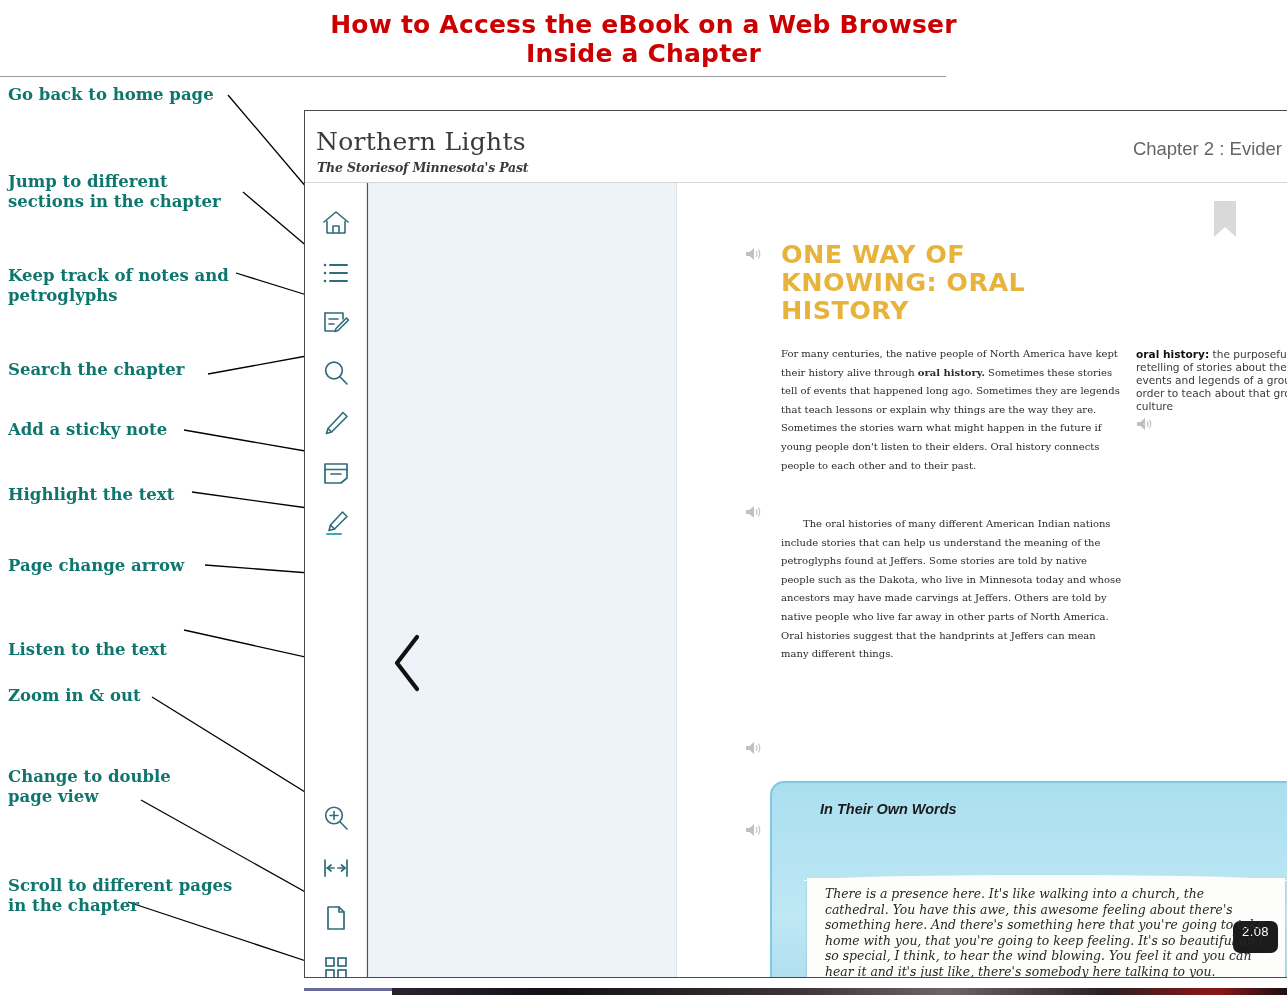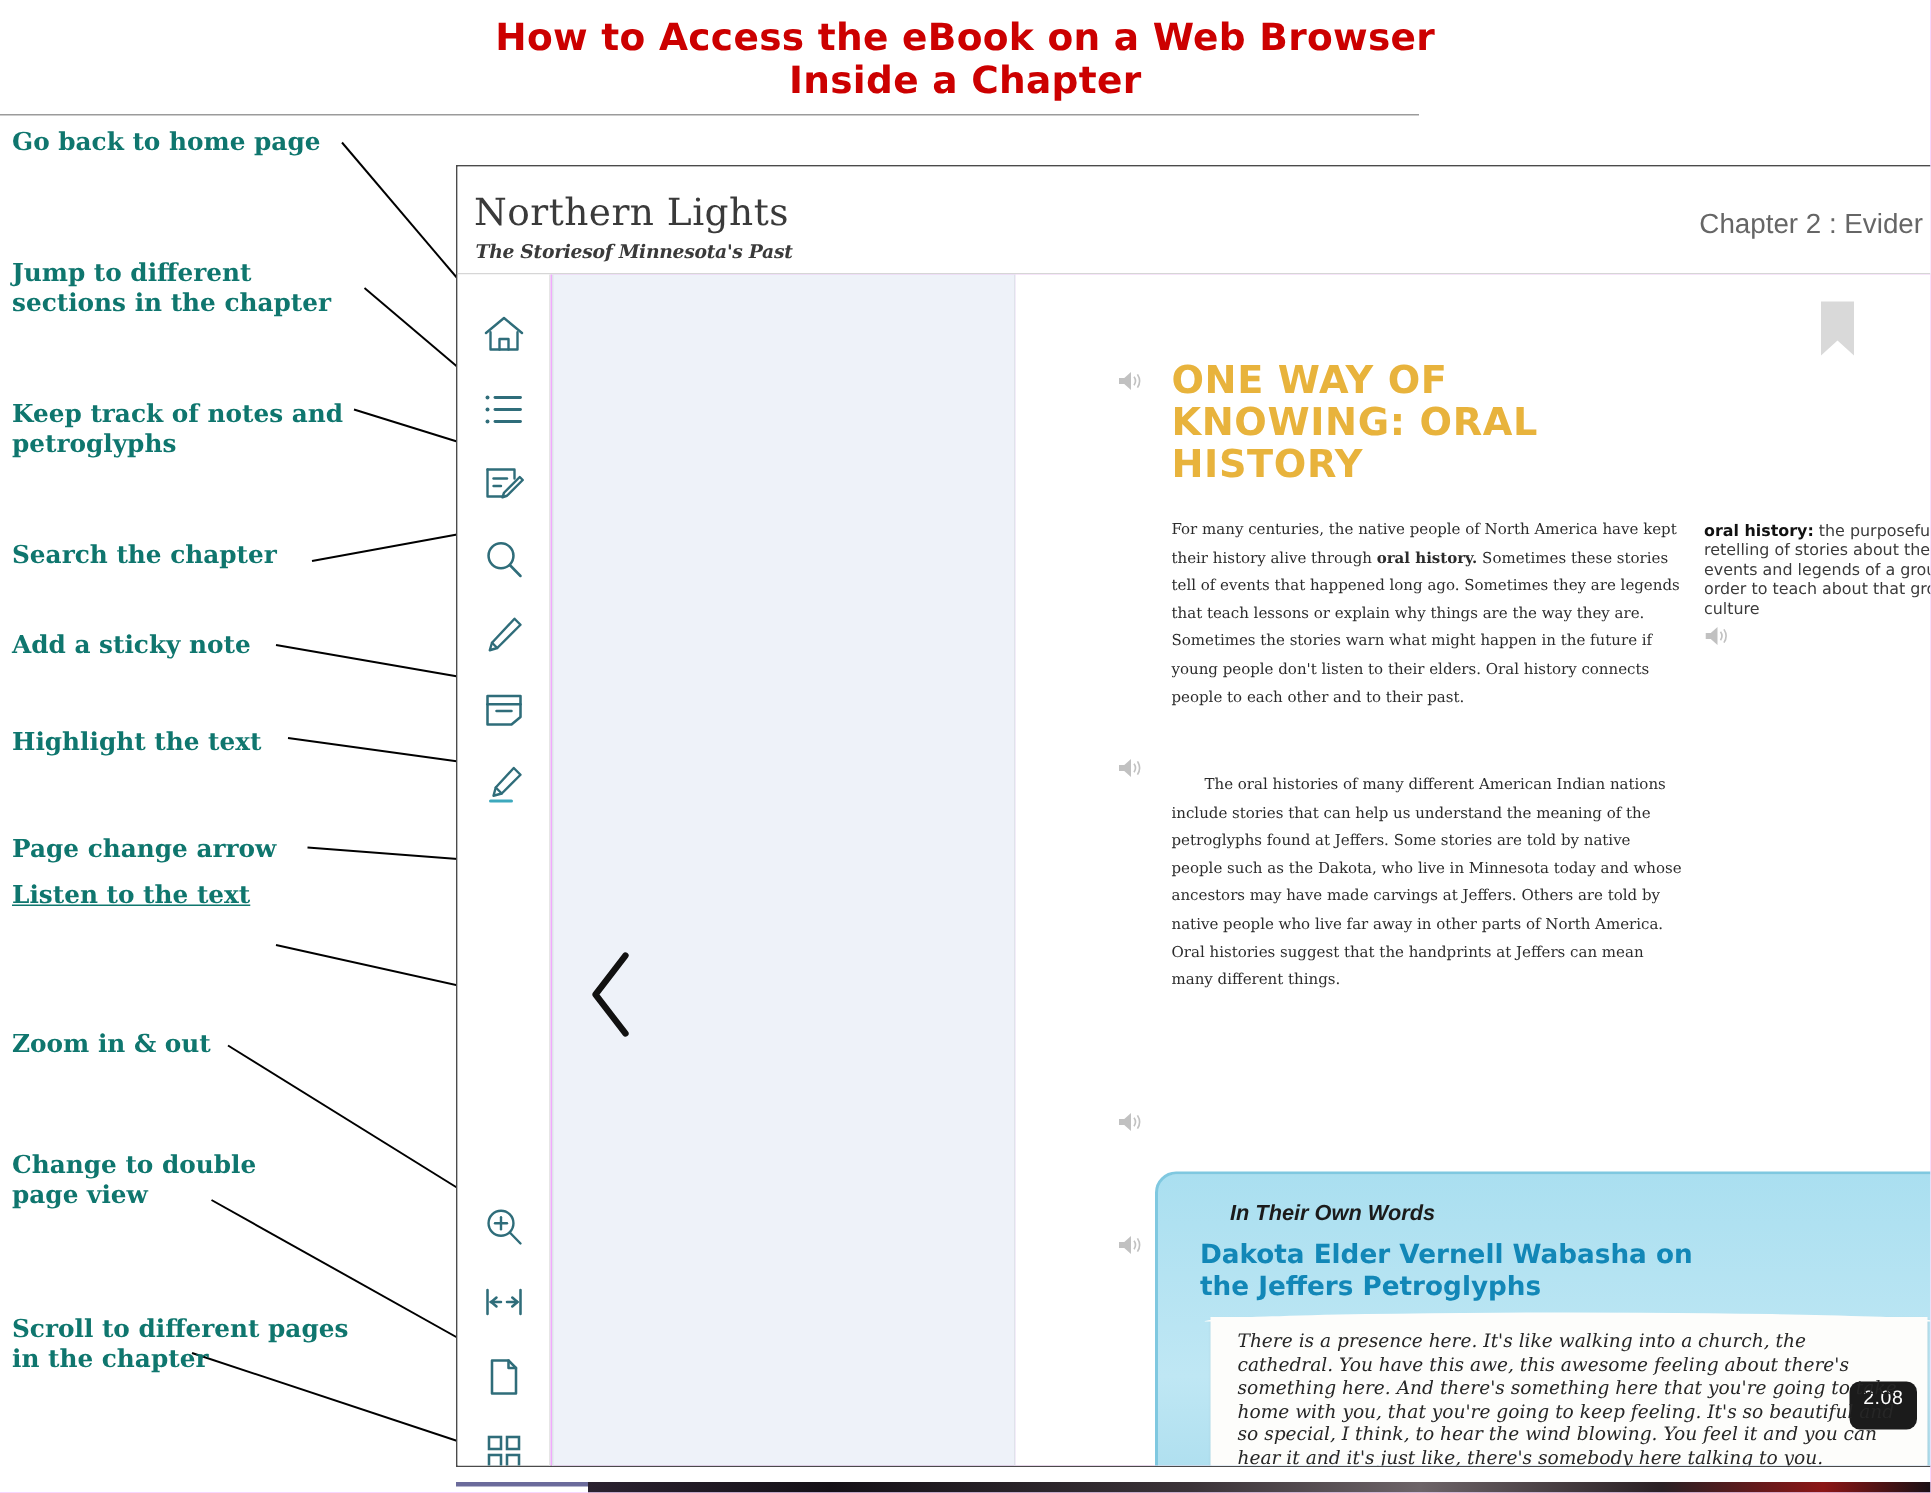--- a/index.html
+++ b/index.html
@@ -82,21 +82,21 @@
   .tool{
     position:absolute;left:12px;width:38px;height:38px;
     display:flex;align-items:center;justify-content:center;
     cursor:pointer;
   }
   .tool svg{display:block;}
 
   
   #reader{
     position:absolute;left:62px;top:72px;width:921px;height:796px;
-    background:#f0abfc;
+    background:#be185d;
   }
   #page-left{
     position:absolute;left:1px;top:0;width:307px;height:796px;
     background:#eef2f9;
     border-left:1px solid #dfe3ea;
     border-right:1px solid #dfe3ea;
   }
   #prev-arrow{
     position:absolute;left:18px;top:448px;
     cursor:pointer;
@@ -236,21 +236,21 @@
 
 <div class="anno" style="left:8px;top:85px;">Go back to home page</div>
 <div class="anno" style="left:8px;top:172px;">Jump to different
 sections in the chapter</div>
 <div class="anno" style="left:8px;top:266px;">Keep track of notes and
 petroglyphs</div>
 <div class="anno" style="left:8px;top:360px;">Search the chapter</div>
 <div class="anno" style="left:8px;top:420px;">Add a sticky note</div>
 <div class="anno" style="left:8px;top:485px;"> Highlight the text</div>
 <div class="anno" style="left:8px;top:556px;">Page change arrow</div>
-<div class="anno" style="left:8px;top:587px;text-decoration:underline;">Listen to the text</div>
+<div class="anno" style="left:8px;top:640px;">Listen to the text</div>
 <div class="anno" style="left:8px;top:686px;">Zoom in &amp; out</div>
 <div class="anno" style="left:8px;top:767px;">Change to double
 page view</div>
 <div class="anno" style="left:8px;top:876px;">Scroll to different pages
 in the chapter</div>
 <div class="anno" style="left:847px;top:140px;">Bookmark a page</div>
 
 <div id="ebook">
 
   <div id="ebook-header">
@@ -440,21 +440,20 @@
       <div id="section-heading">ONE WAY OF KNOWING: ORAL HISTORY</div>
 
       <p class="body-para" id="para1"><span>For many centuries, the native people of North America have kept their history alive through </span><b>oral history.</b><span> Sometimes these stories tell of events that happened long ago. Sometimes they are legends that teach lessons or explain why things are the way they are. Sometimes the stories warn what might happen in the future if young people don't listen to their elders. Oral history connects people to each other and to their past.</span></p>
 
       <p class="body-para" id="para2">The oral histories of many different American Indian nations include stories that can help us understand the meaning of the petroglyphs found at Jeffers. Some stories are told by native people such as the Dakota, who live in Minnesota today and whose ancestors may have made carvings at Jeffers. Others are told by native people who live far away in other parts of North America. Oral histories suggest that the handprints at Jeffers can mean many different things.</p>
 
       <div id="glossary"><b>oral history:</b><span> the purposeful retelling of stories about the past events and legends of a group in order to teach about that group's culture</span></div>
 
       <div id="feature-box">
         <div id="feature-kicker">In Their Own Words</div>
-        <div id="feature-title">Dakota Elder Vernell Wabasha on the Jeffers Petroglyphs</div>
         <div id="quote-paper">
           <div id="quote-text">There is a presence here. It's like walking into a church, the cathedral. You have this awe, this awesome feeling about there's something here. And there's something here that you're going to take home with you, that you're going to keep feeling. It's so beautiful and so special, I think, to hear the wind blowing. You feel it and you can hear it and it's just like, there's somebody here talking to you.</div>
         </div>
       </div>
 
     </div>
   </div>
 
   <div id="page-badge">2.08</div>
 </div>

